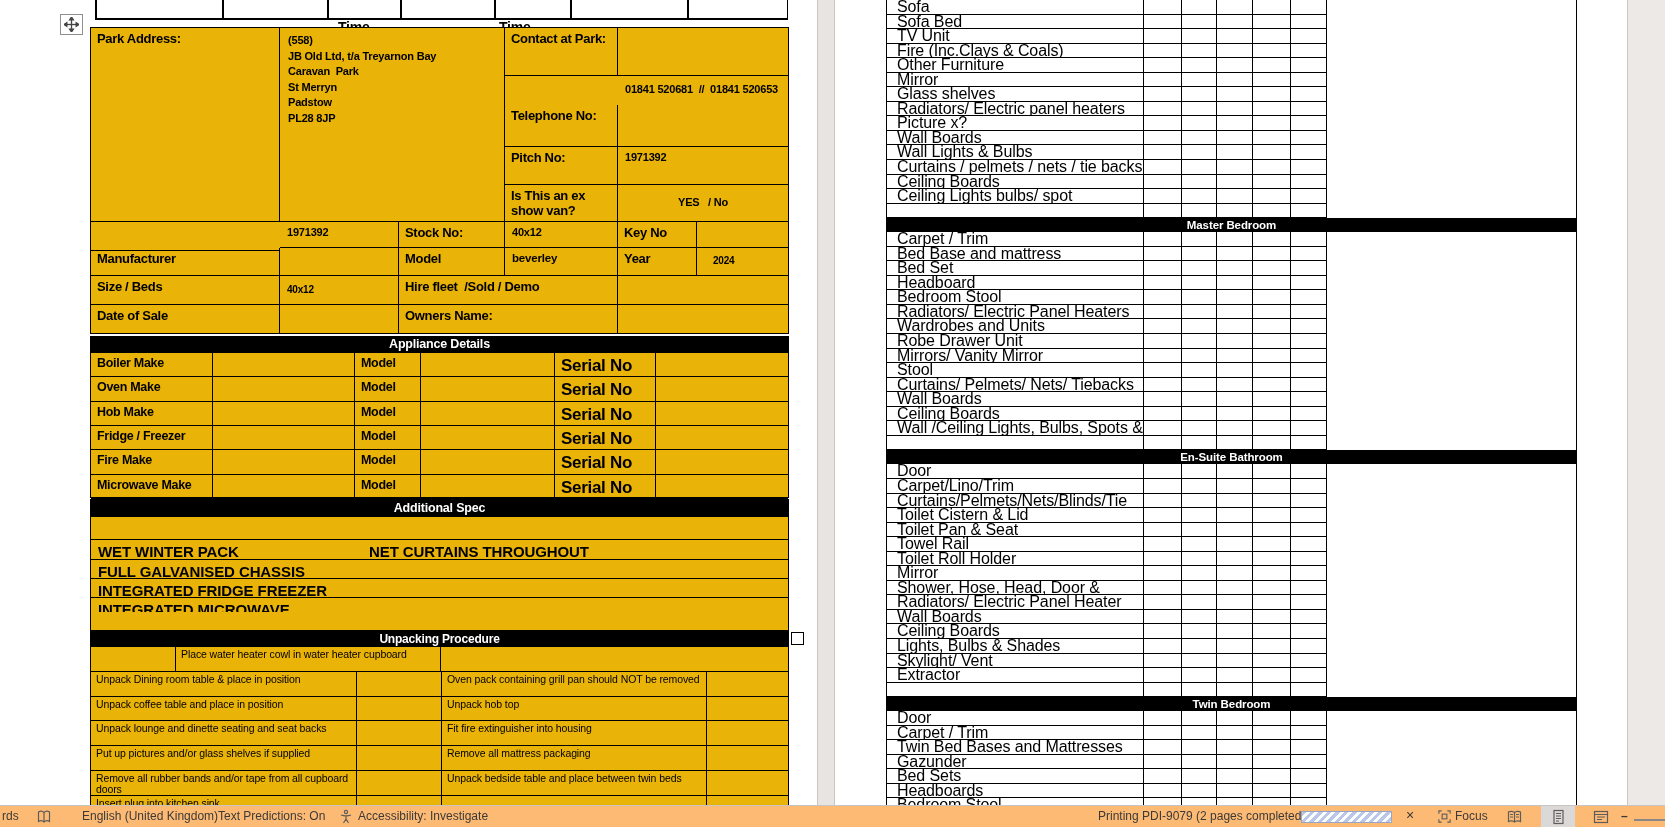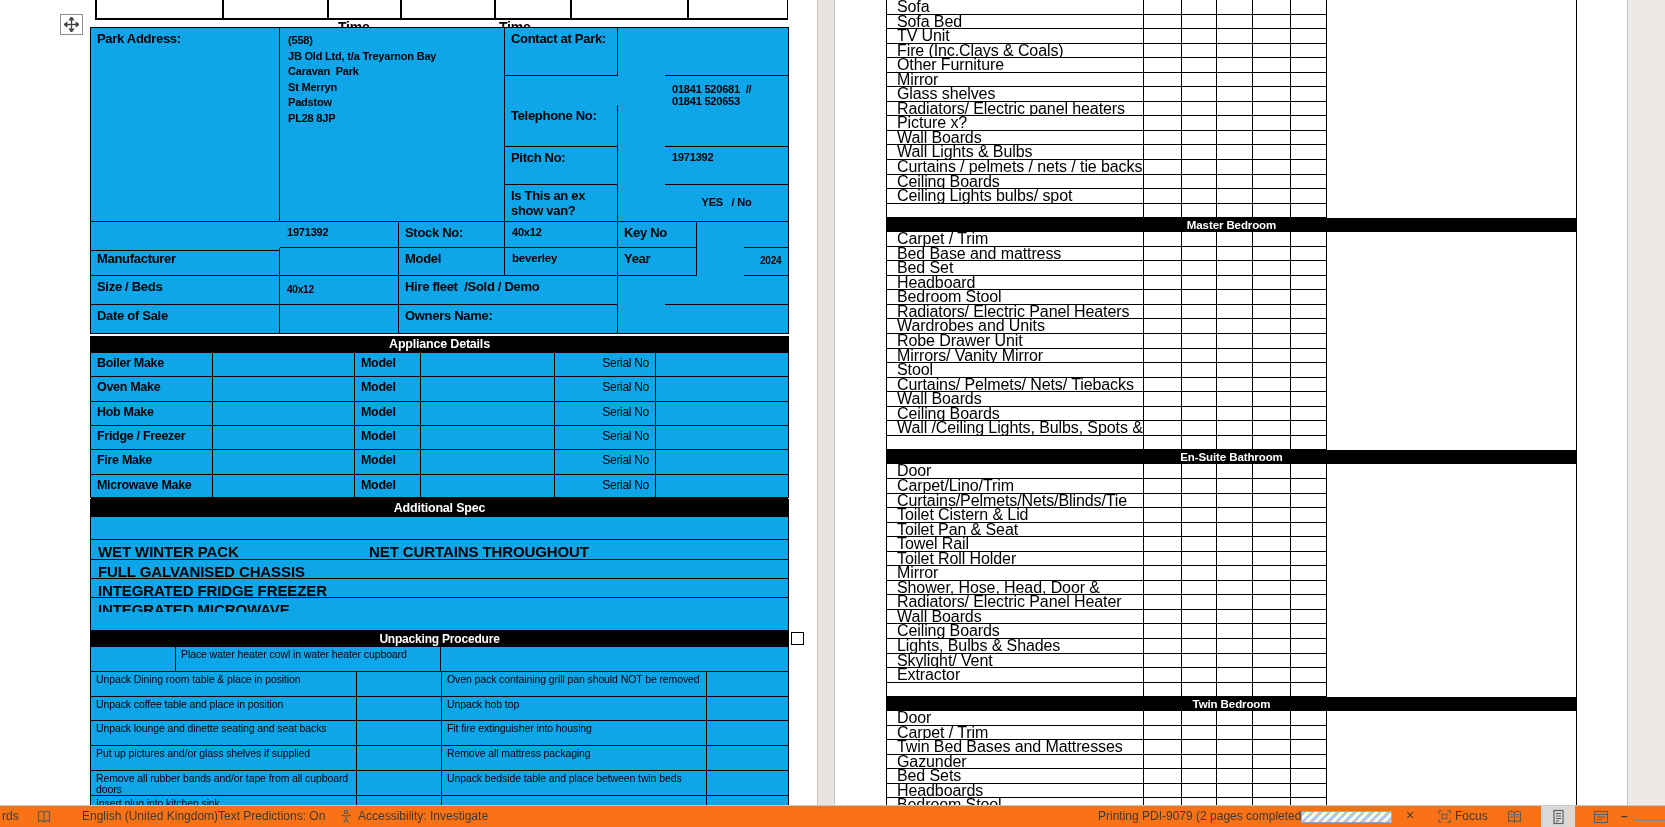--- a/index.html
+++ b/index.html
@@ -17,38 +17,38 @@
 
   
   .top-strip { position:absolute; left:95px; top:0; width:693px; height:20px; border-bottom:2px solid #000; }
   .vl { position:absolute; top:0; bottom:0; width:1.5px; background:#000; }
   .time-lbl { position:absolute; top:19px; font-weight:bold; font-size:14px; letter-spacing:-0.2px; }
 
   .move-handle { position:absolute; left:60px; top:14px; width:23px; height:21px; background:#fff;
                  border:1px solid #8f8f8f; display:flex; align-items:center; justify-content:center; }
 
   
-  .otable { position:absolute; border:1.5px solid #000; background:#0ea5e9; }
+  .otable { position:absolute; border:1.5px solid #000; background:#eab308; }
   .cell { border-right:1px solid #000; border-bottom:1px solid #000; overflow:hidden; }
-  .noR { border-right:none;margin-left:47px; } .noB { border-bottom:none; }
+  .noR { border-right:none; } .noB { border-bottom:none; }
   .blabel { font-weight:bold; font-size:13px; letter-spacing:-0.3px; padding:3px 6px; }
   .bval { font-weight:bold; font-size:11px; letter-spacing:-0.2px; padding:4px 7px; white-space:pre-wrap; }
   .row { display:flex; }
 
   .black-bar { position:absolute; left:90px; width:699px; background:#000; color:#fff; text-align:center;
                font-weight:bold; letter-spacing:-0.2px; }
   .black-bar span { display:inline-block; transform:translateY(1px); }
 
   
   .arow { display:flex; height:24.33px; }
   .arow > div { border-right:1px solid #000; border-bottom:1px solid #000; padding:3px 6px; overflow:hidden; }
   .arow > div:last-child { border-right:none; }
   .alabel { width:122px; font-weight:bold; font-size:12.5px; letter-spacing:-0.3px; }
   .aval   { width:142px; } .amodel { width:66px; font-weight:bold; font-size:12.5px; letter-spacing:-0.3px; }
-  .aval2  { width:134px; } .aserial{ width:101px; font-weight:normal; font-size:12px; letter-spacing:-0.3px;text-align:right; }
+  .aval2  { width:134px; } .aserial{ width:101px; font-weight:bold; font-size:17px; letter-spacing:-0.3px; }
   .aval3  { flex:1; }
 
   
   .srow { position:relative; border-bottom:1px solid #000; font-weight:bold; font-size:15px;
           letter-spacing:-0.1px; padding:3px 0 0 7px; overflow:hidden; }
   .srow:last-child { border-bottom:none; }
   .spec2 { position:absolute; left:278px; top:3px; }
   .caret { display:inline-block; width:1.5px; height:12px; background:#000; vertical-align:-2px; margin-left:1px; }
 
   
@@ -64,21 +64,21 @@
   .rrep { display:contents; }
   .rrow { display:flex; height:14.55px; }
   .rrow > div { border-right:1px solid #000; border-bottom:1px solid #000; overflow:hidden; }
   .rname { width:257px; font-size:16px; line-height:13.5px; padding-left:10px; letter-spacing:-0.1px; }
   .rc1{width:38px;} .rc2{width:35px;} .rc3{width:36px;} .rc4{width:38px;} .rc5{width:36px;}
   .rfill { flex:1; border-right:none !important; border-bottom:none !important; }
   .rbar { height:14px; background:#000; color:#fff; text-align:center; font-weight:bold;
           font-size:11.5px; line-height:14px; letter-spacing:-0.1px; }
 
   
-  .statusbar { position:absolute; left:0; top:805px; width:1665px; height:22px; background:#f97316;
+  .statusbar { position:absolute; left:0; top:805px; width:1665px; height:22px; background:#fdba74;
                border-top:1px solid #c8c6c4; color:#3b3a39; font-size:12px; z-index:10; }
   .sb { position:absolute; top:3px; white-space:nowrap; }
   .sb-ic { position:absolute; top:3px; width:16px; height:16px; }
   .progress { position:absolute; left:1301px; top:5px; width:91px; height:12px; border:1px solid #96a6cb;
               background:repeating-linear-gradient(135deg,#b9c8e9 0 3px,#ffffff 3px 6px); }
   .viewsel { position:absolute; left:1541px; top:0; width:34px; height:22px; background:#dbd9d7; }
   .slider-track { position:absolute; left:1634px; top:13px; width:31px; height:1.5px; background:#8a8886; }
   svg.icon { stroke:#5f5d5b; fill:none; stroke-width:1.2; }
 </style>
 </head>

